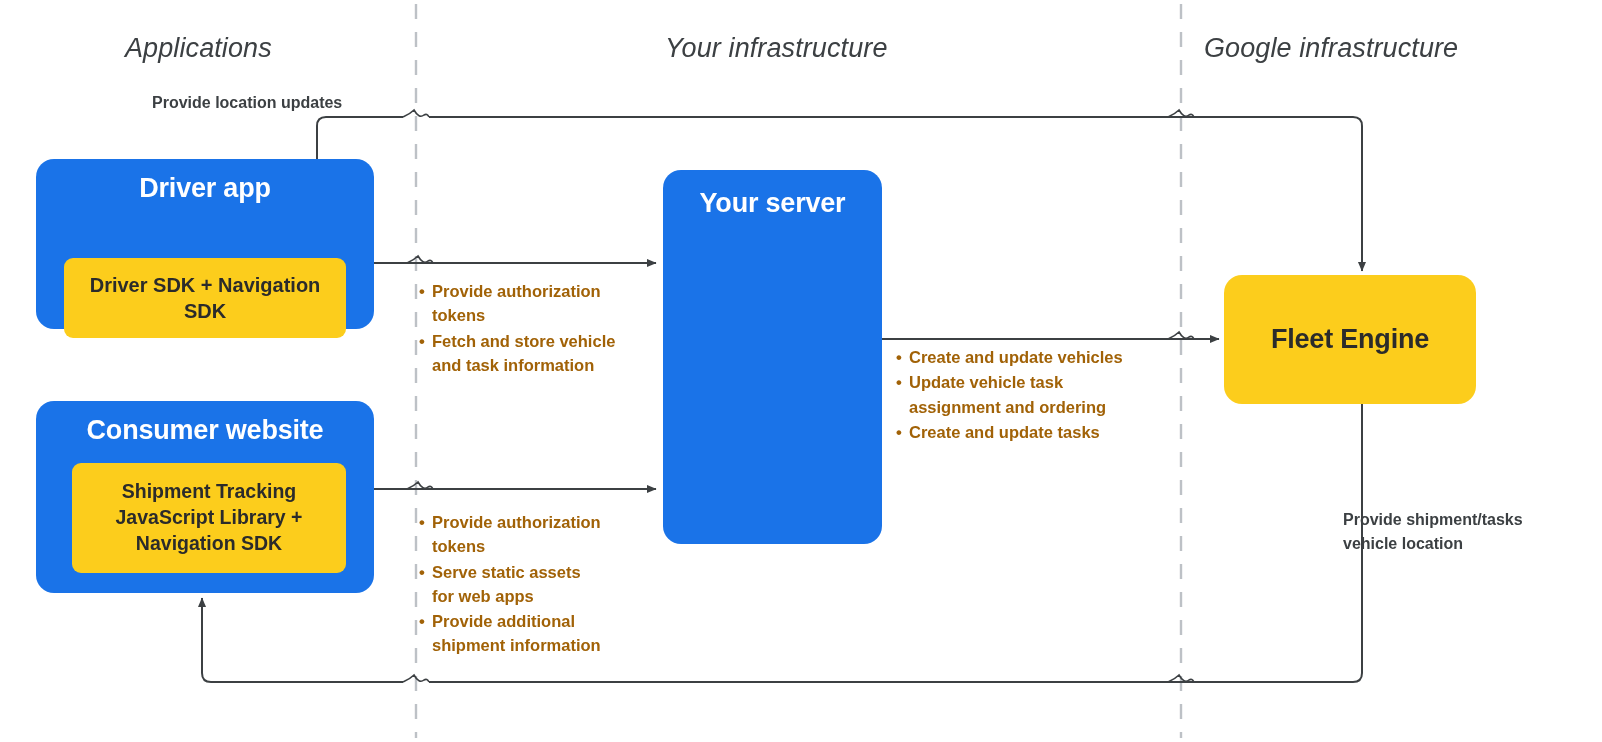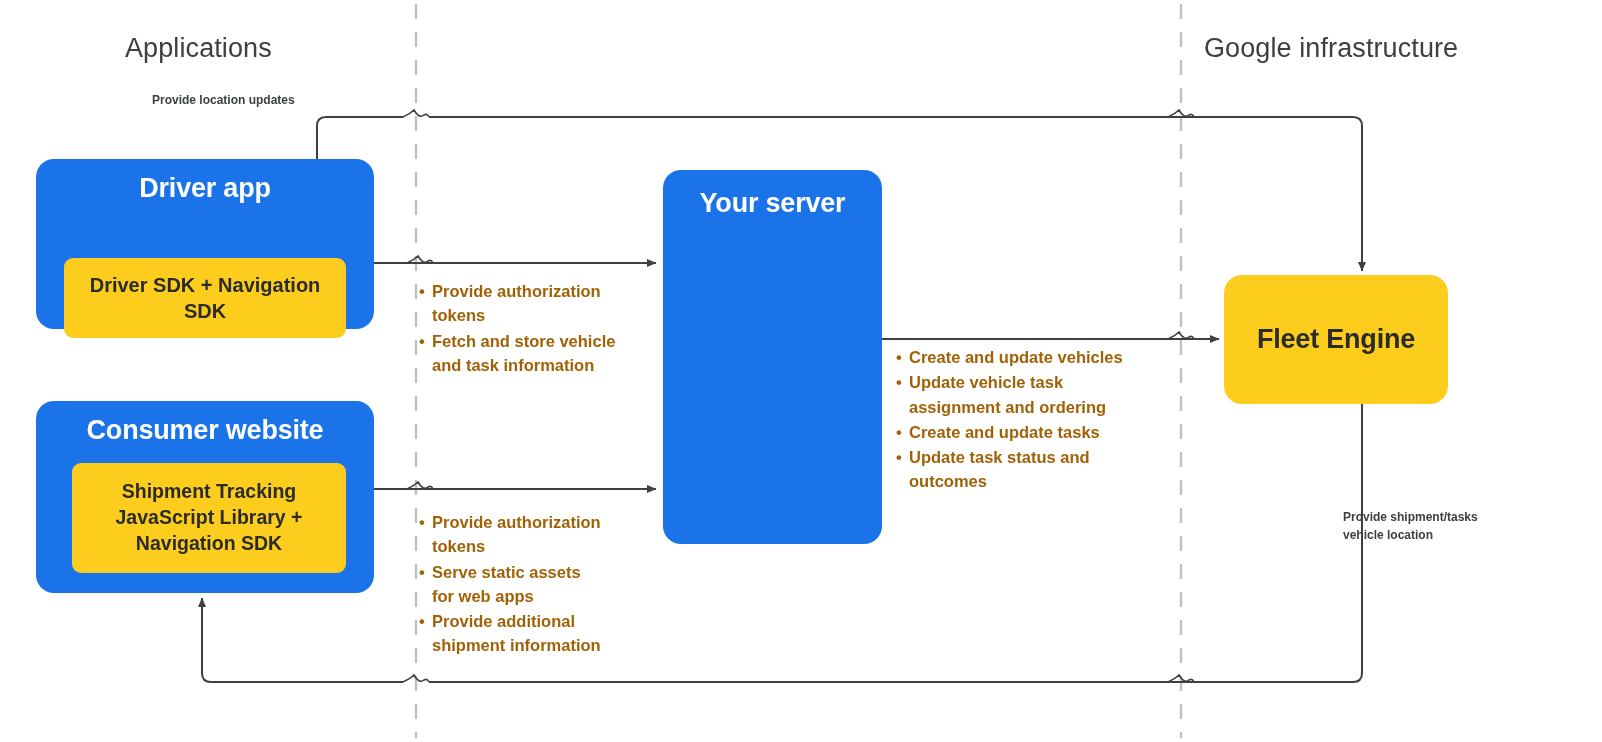--- a/index.html
+++ b/index.html
@@ -27,20 +27,21 @@
   }
 
   
   .col-header {
     position: absolute;
     font-size: 27px;
     font-weight: 400;
     color: #3c4043;
     white-space: nowrap;
     letter-spacing: 0.1px;
+    font-style: italic;
   }
 
   
   .node {
     position: absolute;
     box-sizing: border-box;
     border-radius: 18px;
   }
   .node-blue {
     background: #1a73e8;
@@ -78,21 +79,21 @@
     align-items: center;
     justify-content: center;
     text-align: center;
     padding: 4px 8px;
   }
   .inner-chip span { display: block; width: 100%; }
 
   
   .anno {
     position: absolute;
-    font-size: 12px;
+    font-size: 16px;
     font-weight: bold;
     color: #3c4043;
     line-height: 1.5;
     white-space: pre-line;
   }
   ul.bullets {
     position: absolute;
     margin: 0;
     padding: 0;
     list-style: none;
@@ -148,20 +149,21 @@
     <line x1="882" y1="339" x2="1219" y2="339" stroke="#3c4043" stroke-width="2" marker-end="url(#arrow)"></line>
     <path d="M1168,339 q7,-3 11,-7 q5,9 10,5 q3,-2 5,2" fill="none" stroke="#3c4043" stroke-width="1.6"></path>
 
     <path d="M1362,404 L1362,673 Q1362,682 1353,682 L429,682
              M403,682 L211,682 Q202,682 202,673 L202,598" fill="none" stroke="#3c4043" stroke-width="2" marker-end="url(#arrow)"></path>
     <path d="M403,682 q7,-3 11,-7 q5,9 10,5 q3,-2 5,2" fill="none" stroke="#3c4043" stroke-width="1.6"></path>
     <path d="M1168,682 q7,-3 11,-7 q5,9 10,5 q3,-2 5,2" fill="none" stroke="#3c4043" stroke-width="1.6"></path>
   </svg>
 
   <div class="col-header" style="left:125px; top:33px;">Applications</div>
+  <div class="col-header" style="left:665px; top:33px;">Your infrastructure</div>
   <div class="col-header" style="left:1204px; top:33px;">Google infrastructure</div>
 
   <div class="node node-blue" style="left:36px; top:159px; width:338px; height:170px;">
     <div class="node-title-light" style="top:14px;">Driver app</div>
     <div class="inner-chip" style="left:28px; top:67px; width:282px; height:80px;margin-top:32px;">
       <span>Driver SDK +
 Navigation SDK</span>
     </div>
   </div>
 
@@ -171,21 +173,21 @@
 
   <div class="node node-blue" style="left:36px; top:401px; width:338px; height:192px;">
     <div class="node-title-light" style="top:14px;">Consumer website</div>
     <div class="inner-chip" style="left:36px; top:62px; width:274px; height:110px; font-size:19.5px;">
       <span>Shipment Tracking
 JavaScript Library  +
 Navigation SDK</span>
     </div>
   </div>
 
-  <div class="node node-yellow" style="left:1224px; top:275px; width:224px; height:129px; display:flex; align-items:center; justify-content:center;">
+  <div class="node node-yellow" style="left:1224px; top:275px; width:252px; height:129px; display:flex; align-items:center; justify-content:center;">
     <div class="node-title-dark" style="width:100%;">Fleet Engine</div>
   </div>
 
   <div class="anno" style="left:152px; top:91px;">Provide location updates</div>
 
   <div class="anno" style="left:1343px; top:508px;">Provide shipment/tasks
 vehicle location</div>
 
   <ul class="bullets" style="left:419px; top:279px; width:240px;">
     <li>Provide authorization
@@ -201,17 +203,15 @@
 for web apps</li>
     <li>Provide additional
 shipment information</li>
   </ul>
 
   <ul class="bullets" style="left:896px; top:345px; width:265px;">
     <li>Create and update vehicles</li>
     <li>Update vehicle task
 assignment and ordering</li>
     <li>Create and update tasks</li>
-    <li>Update task status and
-outcomes</li>
   </ul>
 
 </div>
 
 </body></html>

